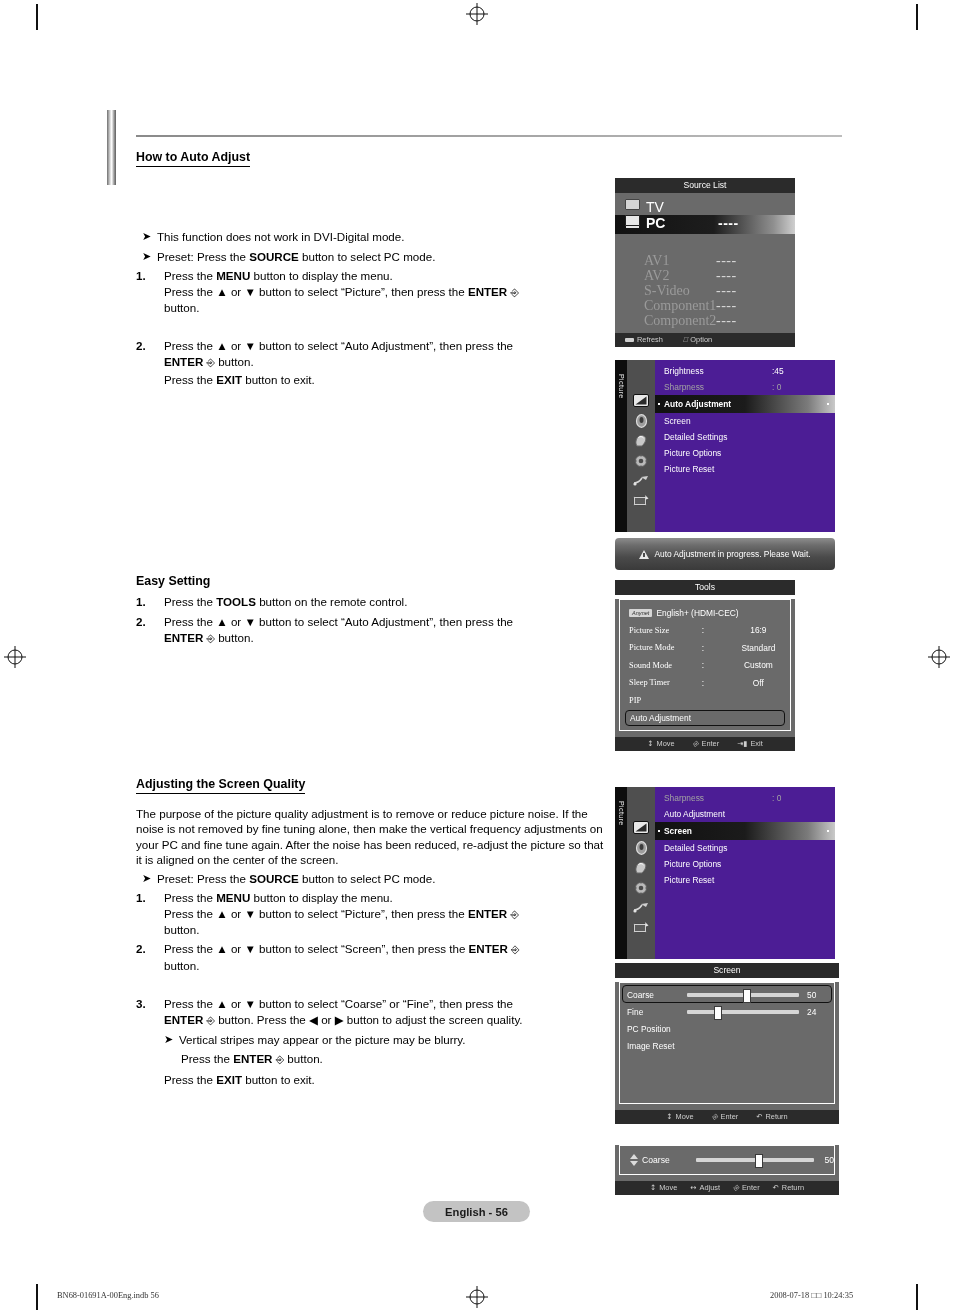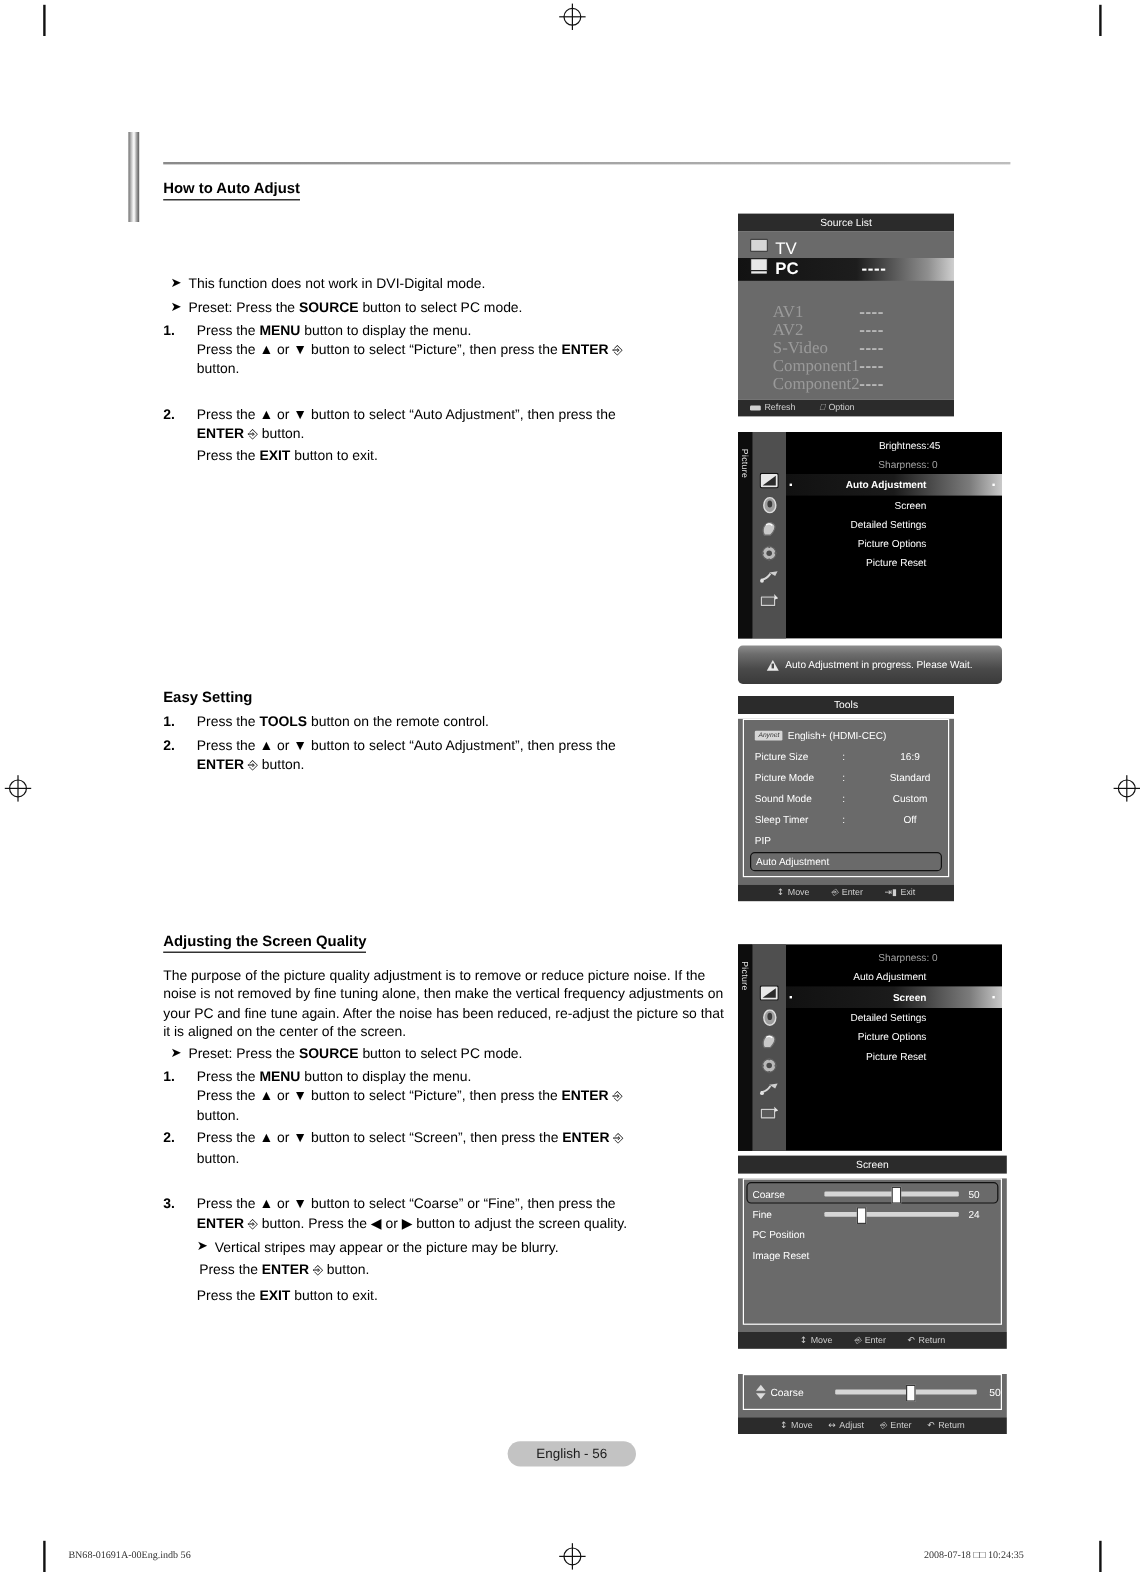--- a/index.html
+++ b/index.html
@@ -68,21 +68,21 @@
   .srcrow.sel{
     background:linear-gradient(to right,#121212 0%,#1d1d1d 55%,#8f8f8f 88%,#cfcfcf 100%);
     color:#fff;font-weight:bold;height:19px;margin:1px 0;
   }
   .srcrow.sel .vl{color:#fff;}
   .dots{color:#cdcdcd;letter-spacing:0.5px;}
   .tvic{background:#d5d5d5;border:1px solid #444;border-radius:1px;}
   .pcic{background:#e8e8e8;border:1px solid #222;border-radius:1px;box-shadow:0 3px 0 -1px #e8e8e8;}
 
   
-  .pic-wrap{display:flex;background:#000000;text-align:right;}
+  .pic-wrap{display:flex;background:#4c1d95;}
   .pic-tab{
     width:12px;background:#0d0d0d;color:#e6e6e6;font-size:7.2px;
     display:flex;align-items:flex-start;justify-content:center;padding-top:14px;
   }
   .pic-tab span{writing-mode:vertical-rl;text-orientation:mixed;letter-spacing:0.3px;}
   .pic-icons{width:28px;background:#4f4f4f;display:flex;flex-direction:column;align-items:center;padding-top:20px;gap:7px;}
   .pic-icons .slot{width:16px;height:13px;display:flex;align-items:center;justify-content:center;}
   .pic-list{flex:1;padding-top:3px;}
   .pic-row{height:16px;line-height:16px;padding-left:9px;font-size:8.4px;display:flex;}
   .pic-row .lbl{width:108px;}
@@ -99,21 +99,21 @@
     background:linear-gradient(to bottom,#8d8d8d 0%,#6d6d6d 22%,#4a4a4a 60%,#3a3a3a 100%);
     border-radius:4px;color:#fff;font-size:8.4px;
     display:flex;align-items:center;justify-content:center;gap:5px;height:100%;
   }
   .warn{width:0;height:0;border-left:5px solid transparent;border-right:5px solid transparent;border-bottom:9px solid #e9e9e9;position:relative;}
   .warn:after{content:"";position:absolute;left:-1px;top:3px;width:2px;height:4px;background:#4a4a4a;}
 
   
   .tools-box{border:1.4px solid #fff;margin:4px;padding:4px 0;}
   .tool-row{display:flex;height:17.5px;align-items:center;font-size:8.4px;padding-left:9px;}
-  .tool-row .l{width:76px;}
+  .tool-row .l{width:76px;font-family:Liberation Serif, serif;}
   .tool-row .c{width:26px;}
   .tool-row .v{width:66px;text-align:center;}
   .tool-sel{border:1.5px solid #111;border-radius:4px;background:#6a6a6a;margin:1px 5px 0 5px;height:14px;display:flex;align-items:center;padding-left:4px;font-size:8.4px;}
   .anynet{display:inline-block;background:#d6d6d6;color:#333;font-size:5.6px;padding:1px 3px;border-radius:1px;margin-right:4px;font-style:italic;}
 
   
   .scr-box{border:1.4px solid #fff;margin:4px;height:120px;position:relative;}
   .scr-row{display:flex;align-items:center;height:17px;font-size:8.4px;padding-left:7px;position:relative;}
   .scr-row .l{width:60px;}
   .sl{position:relative;width:112px;height:4px;background:#d6d6d6;border-radius:1px;}
@@ -124,21 +124,21 @@
   
   .coarse-box{border:1.4px solid #fff;margin:4px;height:28px;display:flex;align-items:center;padding-left:10px;}
   .arrcol{display:flex;flex-direction:column;align-items:center;justify-content:center;gap:2px;margin-right:4px;}
   .au{width:0;height:0;border-left:4px solid transparent;border-right:4px solid transparent;border-bottom:5px solid #dcdcdc;}
   .ad{width:0;height:0;border-left:4px solid transparent;border-right:4px solid transparent;border-top:5px solid #dcdcdc;}
 
   
   .langbadge{
     position:absolute;left:423px;top:1201px;width:107px;height:21px;
     background:#c3c3c3;border-radius:11px;color:#1a1a1a;
-    font-size:11.2px;font-weight:normal;display:flex;align-items:center;justify-content:center;
+    font-size:11.2px;font-weight:bold;display:flex;align-items:center;justify-content:center;
   }
   .foot{position:absolute;font-family:"Liberation Serif", serif;font-size:8.4px;color:#333;}
 
   .navico{display:inline-block;font-family:"DejaVu Sans", sans-serif;}
 </style>
 </head>
 <body>
 
 <div class="page">
 
@@ -240,21 +240,21 @@
     <span class="n">3.</span>
     <span class="t">
       Press the ▲ or ▼ button to select “Coarse” or “Fine”, then press the<br>
       <b>ENTER</b>&nbsp;<span class="ent">⎆</span>&nbsp;button. Press the ◀ or ▶ button to adjust the screen quality.
     </span>
   </div>
   <div class="bullet" style="left:164px;top:1032px;width:420px;">
     <span class="g">➤</span>
     <span class="t">Vertical stripes may appear or the picture may be blurry.</span>
   </div>
-  <div class="body" style="left:166px;top:1051px;width:420px;">
+  <div class="body" style="left:181px;top:1051px;width:420px;">
     Press the <b>ENTER</b>&nbsp;<span class="ent">⎆</span>&nbsp;button.
   </div>
   <div class="body" style="left:164px;top:1072px;width:420px;">
     Press the <b>EXIT</b> button to exit.
   </div>
 
   <div class="osd" style="left:615px;top:178px;width:180px;">
     <div class="osd-title">Source List</div>
     <div class="osd-body" style="padding:6px 0 2px 0;">
 

